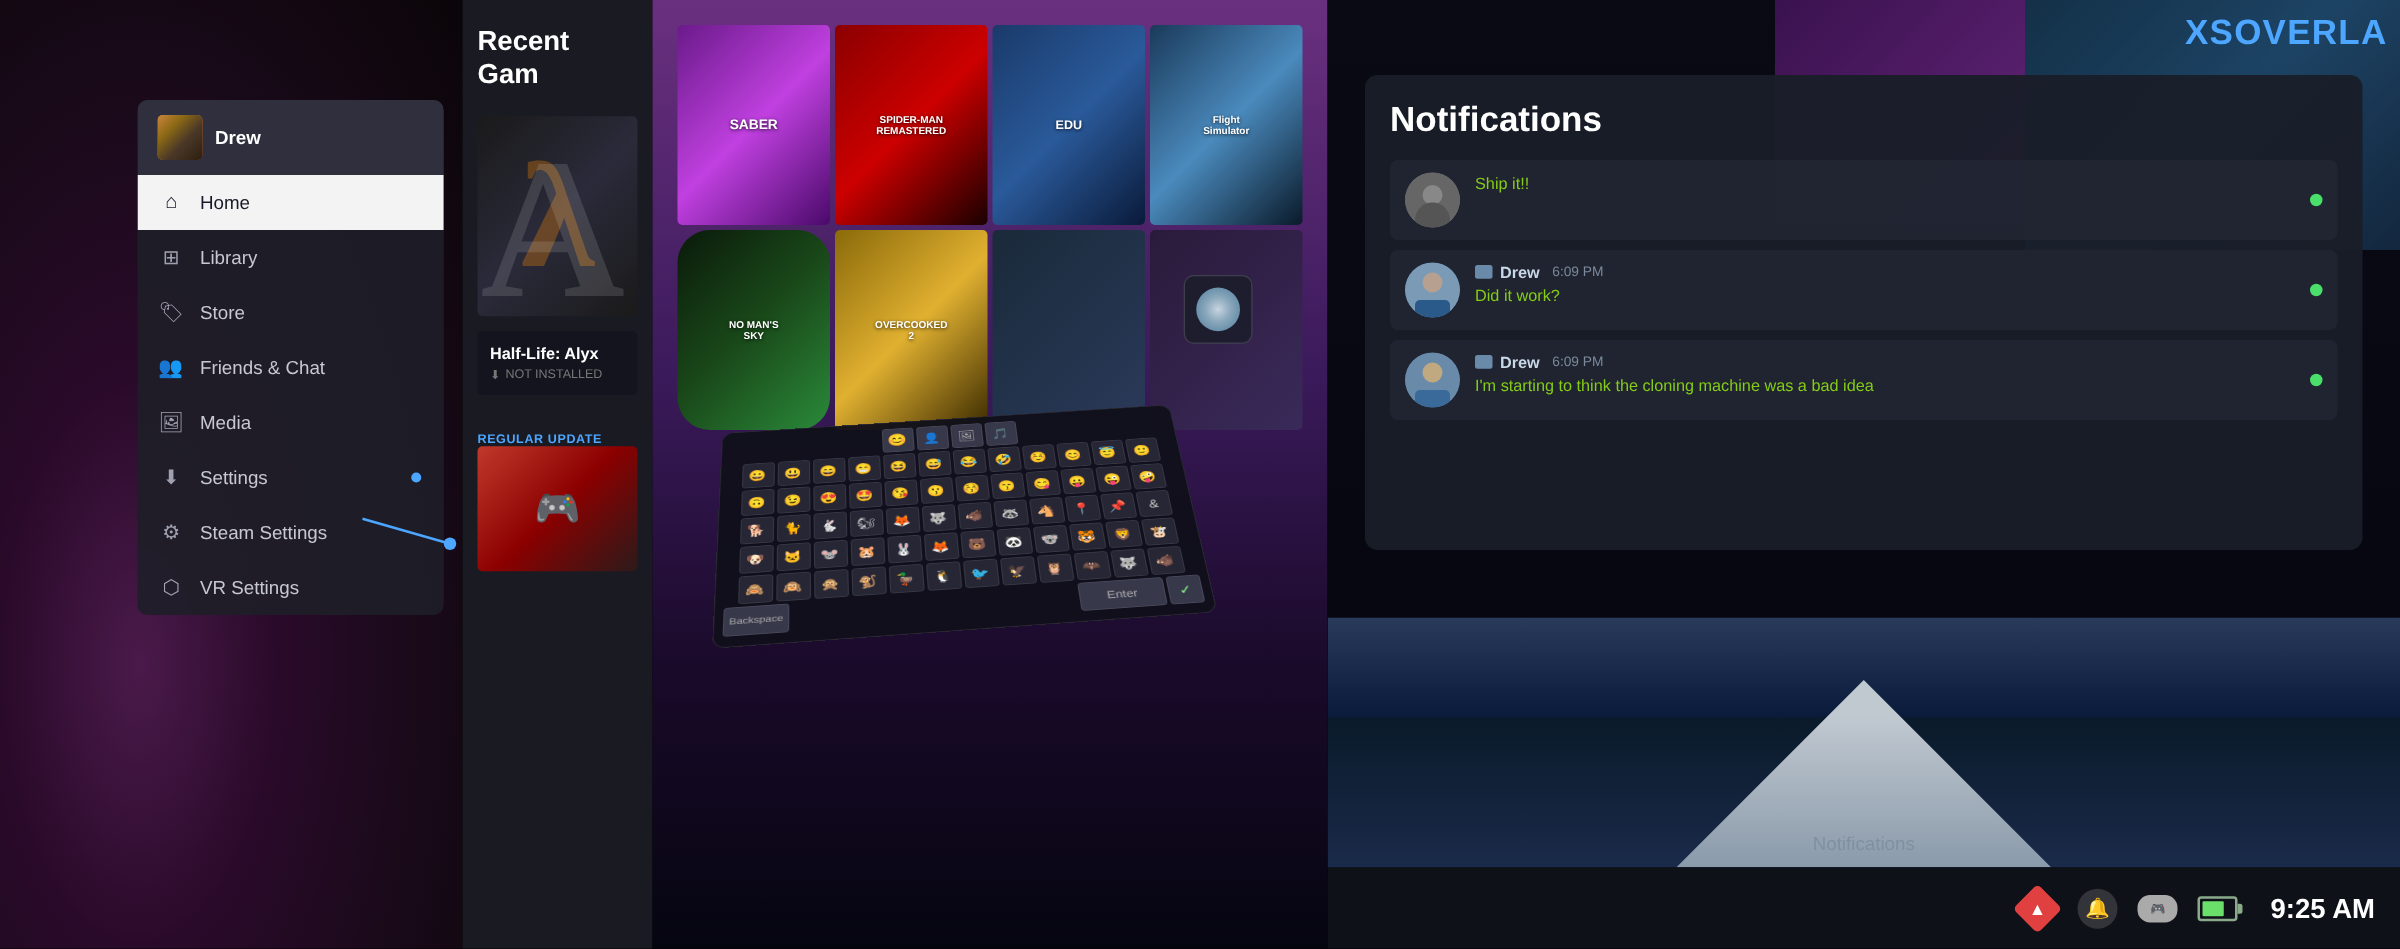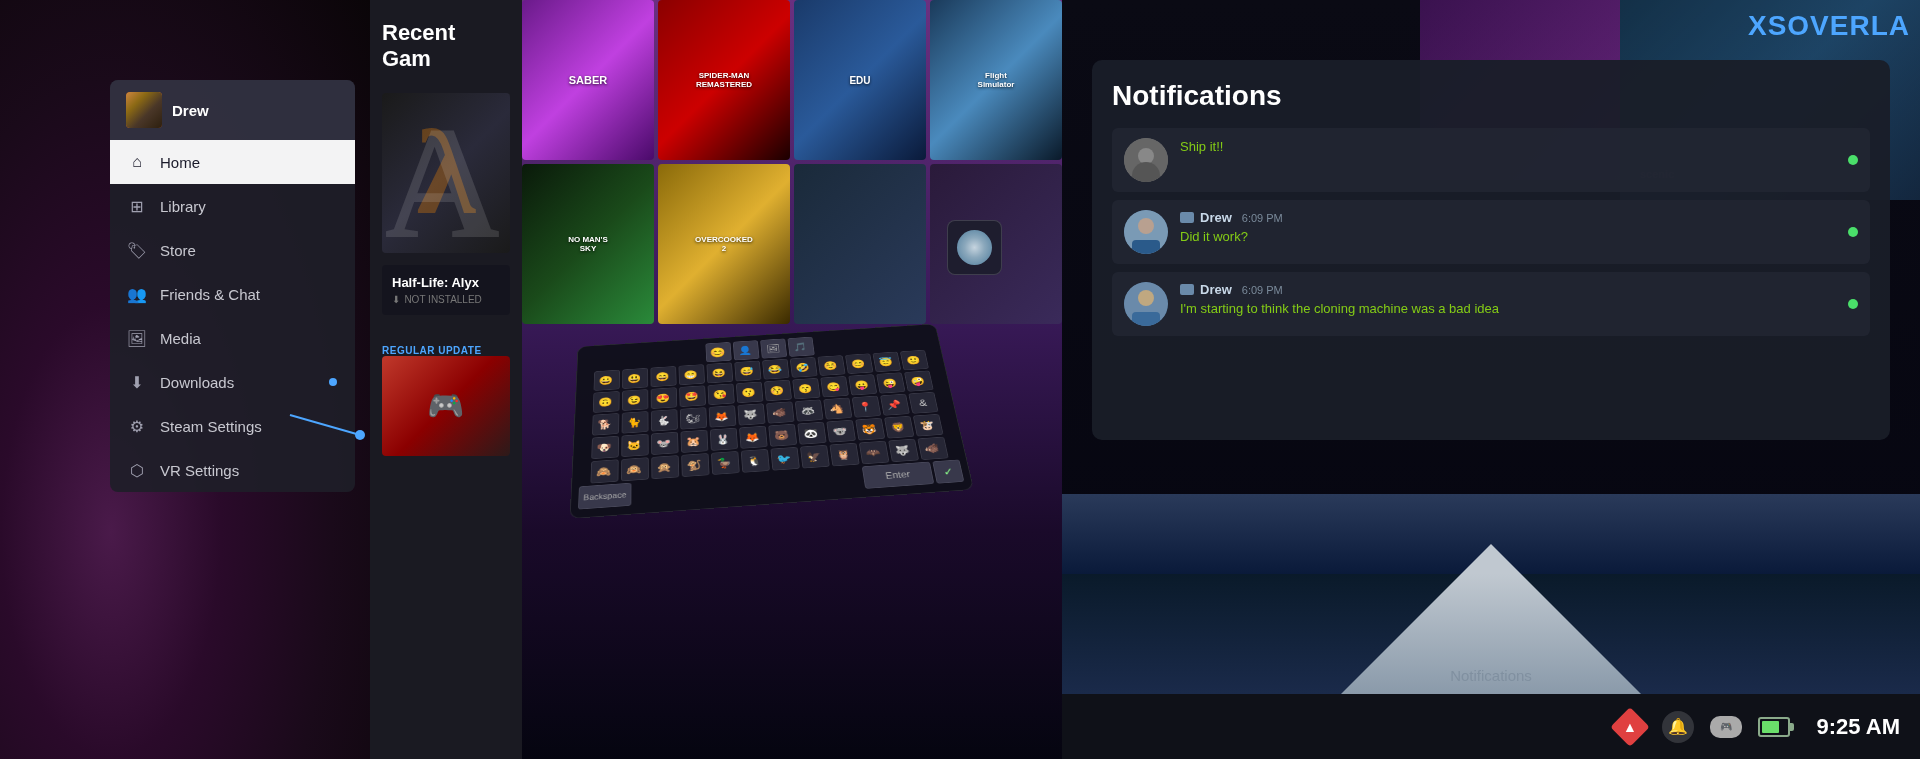--- a/index.html
+++ b/index.html
@@ -213,37 +213,37 @@
     }
     .game-grid {
       position: absolute;
       top: 0;
       left: 0;
       right: 0;
       height: 240px;
       display: grid;
       grid-template-columns: repeat(4, 1fr);
       gap: 4px;
-      padding: 0;
+      padding: 20px;
     }
     .game-card {
       border-radius: 4px;
       overflow: hidden;
       background: #2a2a3a;
       height: 160px;
     }
     .gc-sabers { background: linear-gradient(135deg, #6a1a8a, #c040e0, #4a0a6a); }
     .gc-edu { background: linear-gradient(135deg, #1a3a6a, #2a5a9a, #0a1a3a); }
     .gc-spiderman {
       background: linear-gradient(135deg, #8B0000 0%, #cc0000 50%, #1a0000 100%);
       grid-row: span 1;
       height: 160px;
     }
     .gc-flight { background: linear-gradient(135deg, #1a3a5a, #4a8abd, #0a1a2a); }
-    .gc-nms { background: linear-gradient(135deg, #0a1a0a, #1a4a1a, #2a8a3a); }
+    .gc-nms { background: linear-gradient(135deg, #0a1a0a, #1a4a1a, #2a8a3a); border-radius: 26px; }
     .gc-overcooked { background: linear-gradient(135deg, #8a6a0a, #e0b030, #3a2a00); }
 
     .vr-keyboard {
       position: absolute;
       top: 200px;
       left: 40px;
       right: 40px;
       bottom: 60px;
       transform: perspective(600px) rotateX(20deg) rotateZ(-5deg);
       transform-origin: center bottom;
@@ -599,21 +599,21 @@
     <div class="menu-item">
       <span class="menu-icon">👥</span>
       <span class="menu-label">Friends &amp; Chat</span>
     </div>
     <div class="menu-item">
       <span class="menu-icon">🖼</span>
       <span class="menu-label">Media</span>
     </div>
     <div class="menu-item">
       <span class="menu-icon">⬇</span>
-      <span class="menu-label">Downloads</span>
+      <span class="menu-label">Settings</span>
       <span class="menu-dot"></span>
     </div>
     <div class="menu-item">
       <span class="menu-icon">⚙</span>
       <span class="menu-label">Steam Settings</span>
     </div>
     <div class="menu-item">
       <span class="menu-icon">⬡</span>
       <span class="menu-label">VR Settings</span>
     </div>

